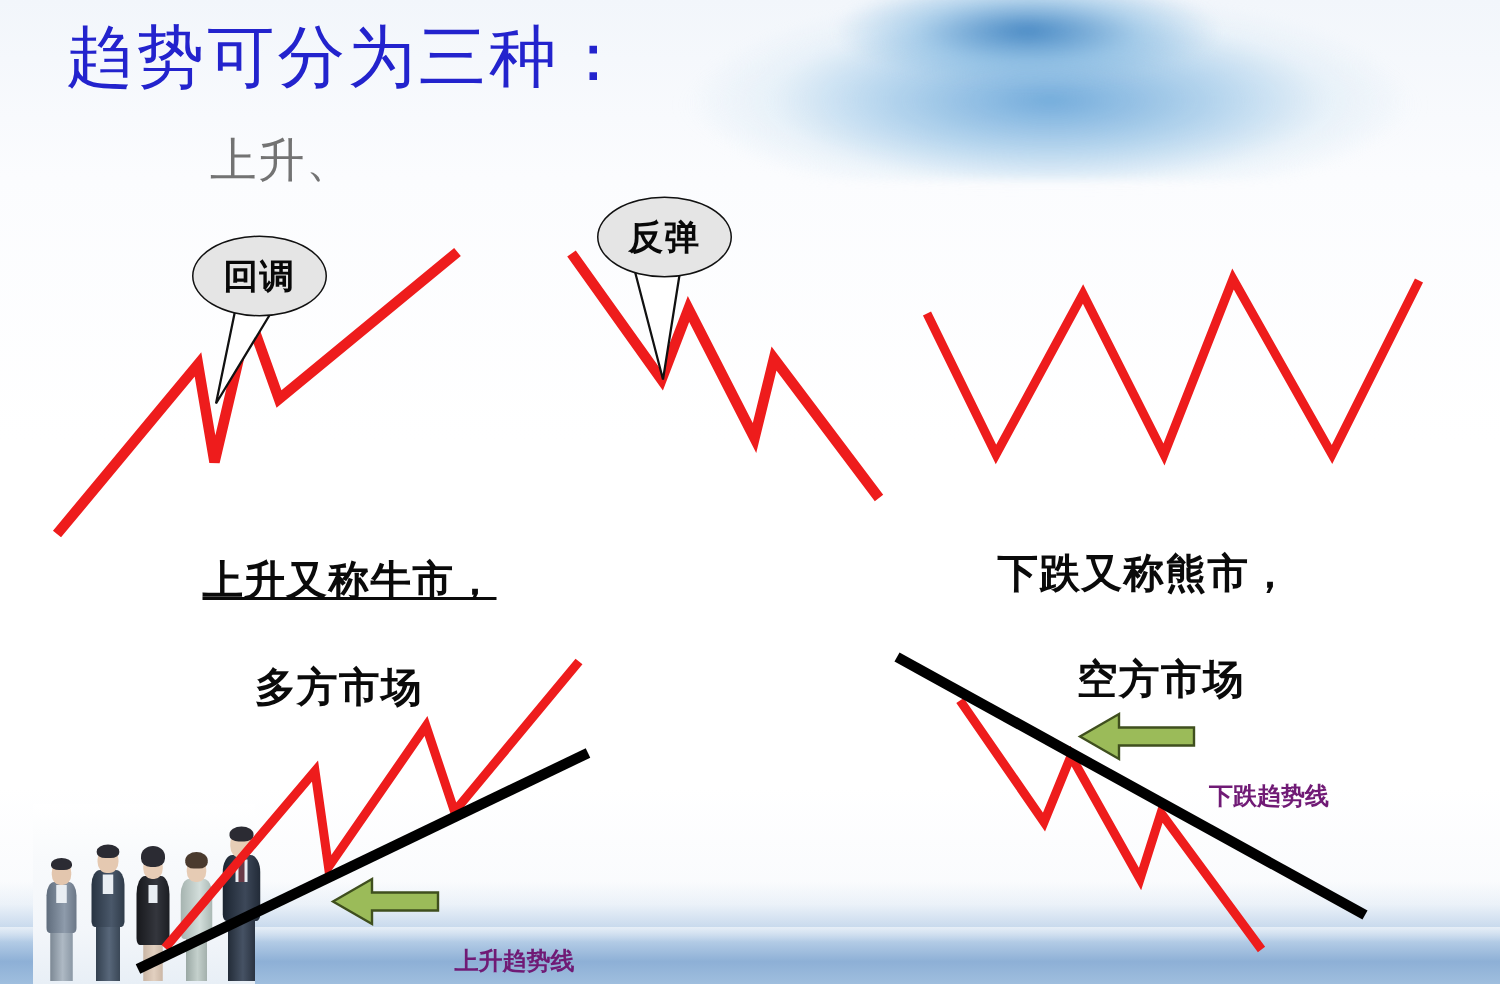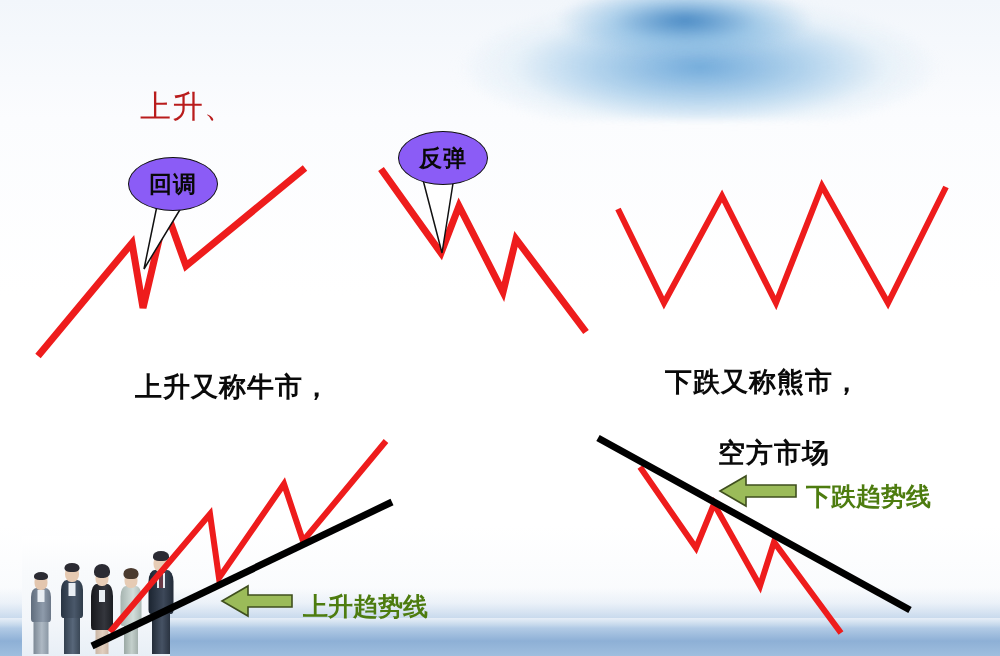--- a/index.html
+++ b/index.html
@@ -45,49 +45,50 @@
   
   .title-main{
     position:absolute;left:44px;top:8px;
     font-family:"DejaVu Serif","Liberation Serif",serif;
     font-size:45px;font-weight:400;letter-spacing:2px;
     color:#2323cd;white-space:nowrap;
   }
   .sub{
     position:absolute;top:86px;
     font-family:"DejaVu Serif","Liberation Serif",serif;
-    font-size:31px;color:#b91c1c;white-space:nowrap;letter-spacing:1px;
+    font-size:31px;color:#737373;white-space:nowrap;letter-spacing:1px;
   }
   .sub-a{left:140px;}
   .sub-b{left:332px;}
   .sub-c{left:520px;}
   .blk{
     position:absolute;
     font-family:"DejaVu Sans","Liberation Sans",sans-serif;
     font-size:27px;font-weight:bold;color:#0a0a0a;white-space:nowrap;
     letter-spacing:1px;
   }
-  .bull-a{left:135px;top:369px;}
+  .bull-a{left:135px;top:369px;text-decoration:underline;}
   .bull-b{left:170px;top:440px;}
   .bear-a{left:665px;top:364px;}
   .bear-b{left:718px;top:435px;}
   .tl-label{
     position:absolute;
     font-family:"DejaVu Sans","Liberation Sans",sans-serif;
-    font-size:25px;font-weight:bold;color:#4d7c0f;white-space:nowrap;
+    font-size:16px;font-weight:bold;color:#701a75;white-space:nowrap;
     letter-spacing:0px;
+    margin-top:41px;
   }
   .tl-up{left:303px;top:590px;text-align:right;}
   .tl-dn{left:806px;top:480px;}
   
   .callout{position:absolute;}
   .callout .bub{
     position:absolute;left:0;top:0;
     width:88px;height:52px;border:1.6px solid #111;border-radius:50%;
-    background:#8b5cf6;
+    background:#e5e5e5;
     display:flex;align-items:center;justify-content:center;
   }
   .callout .bub span{
     font-family:"DejaVu Sans","Liberation Sans",sans-serif;
     font-size:23px;font-weight:bold;color:#080808;letter-spacing:1px;
   }
   .callout svg{position:absolute;left:0;top:0;overflow:visible;}
   
   .chart-svg{position:absolute;left:0;top:0;width:1000px;height:656px;pointer-events:none;}
   
@@ -179,20 +180,21 @@
 
     <g>
       <path d="M222,601 L248,586 L248,595 L292,595 L292,607 L248,607 L248,616 Z" fill="#9BBB59" stroke="#3f4f1e" stroke-width="1.6" stroke-linejoin="miter"></path>
     </g>
 
     <g>
       <path d="M720,491 L746,476 L746,485 L796,485 L796,497 L746,497 L746,506 Z" fill="#9BBB59" stroke="#3f4f1e" stroke-width="1.6" stroke-linejoin="miter"></path>
     </g>
   </svg>
 
+  <div class="title-main">趋势可分为三种：</div>
 
   <div class="sub sub-a">上升、</div>
 
   <div class="callout" style="left:128px;top:157px;width:110px;height:115px;">
     <svg width="110" height="115">
       <path d="M30,44 L16,112 L56,46" fill="#fff" stroke="#111" stroke-width="1.5" stroke-linejoin="miter"></path>
       <line x1="30" y1="44" x2="56" y2="46" stroke="#fff" stroke-width="3"></line>
     </svg>
     <div class="bub">
       <span>回调</span>
@@ -203,19 +205,20 @@
     <svg width="110" height="125">
       <path d="M24,45 L44,122 L56,46" fill="#fff" stroke="#111" stroke-width="1.5" stroke-linejoin="miter"></path>
       <line x1="24" y1="45" x2="56" y2="46" stroke="#fff" stroke-width="3"></line>
     </svg>
     <div class="bub">
       <span>反弹</span>
     </div>
   </div>
 
   <div class="blk bull-a">上升又称牛市，</div>
+  <div class="blk bull-b">多方市场</div>
   <div class="blk bear-b">空方市场</div>
   <div class="blk bear-a">下跌又称熊市，</div>
 
   <div class="tl-label tl-up">上升趋势线</div>
   <div class="tl-label tl-dn">下跌趋势线</div>
 
 </div>
 
 </body></html>

